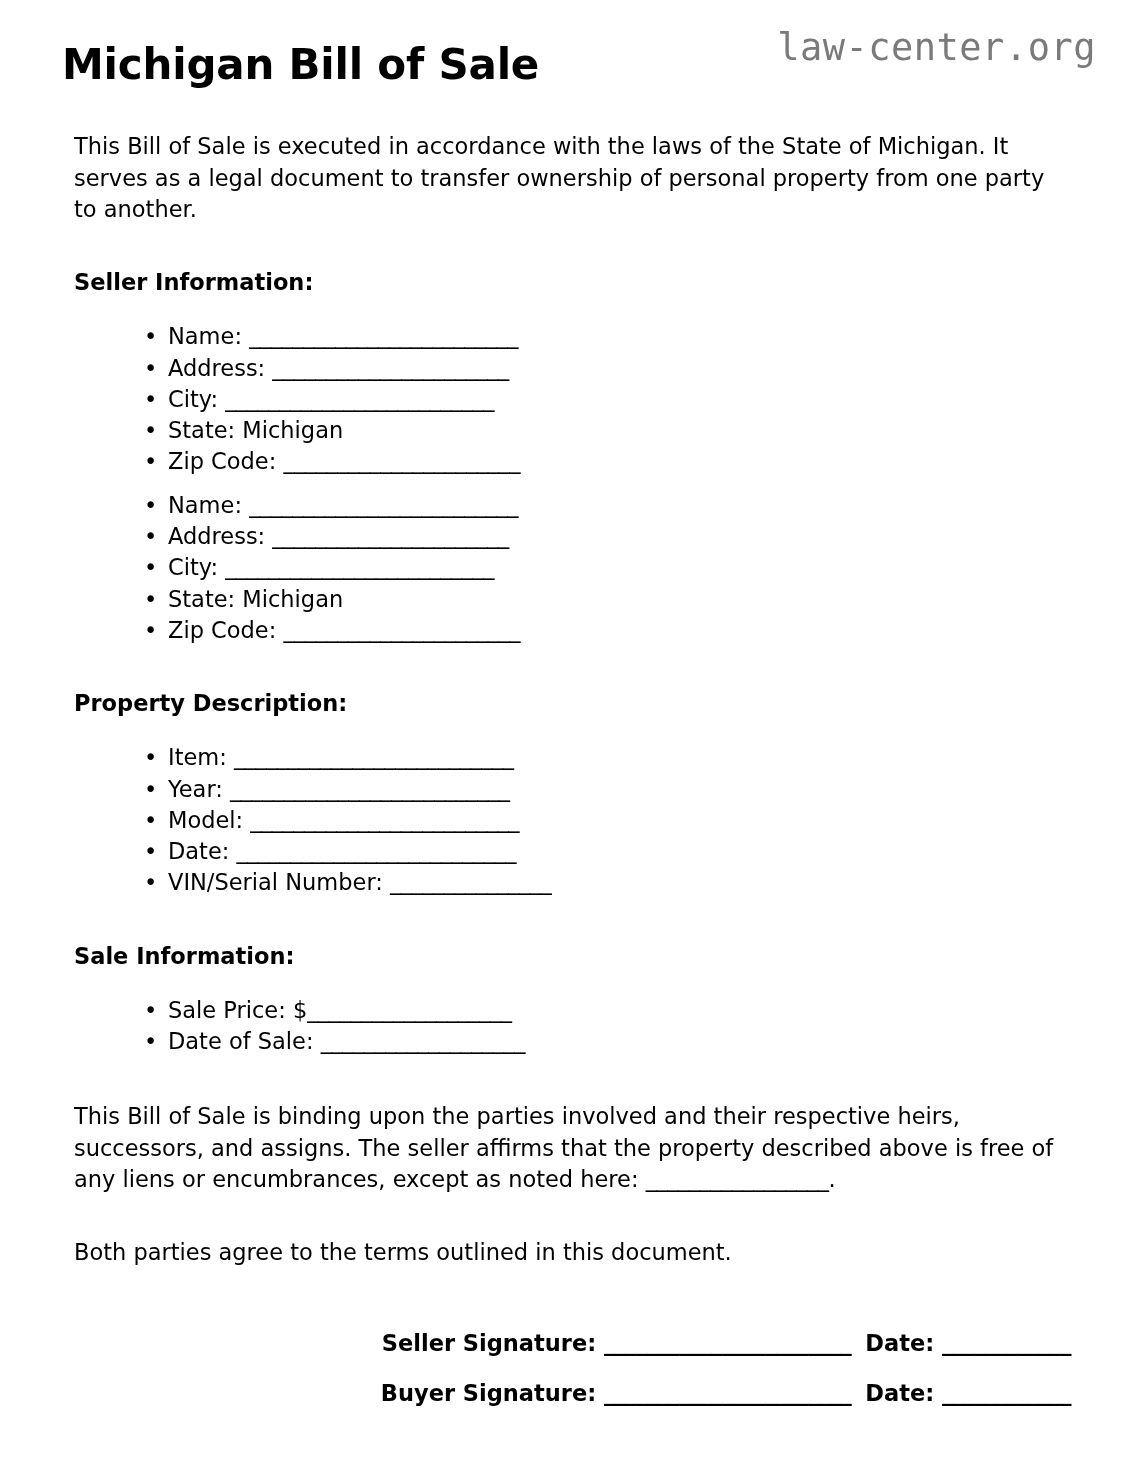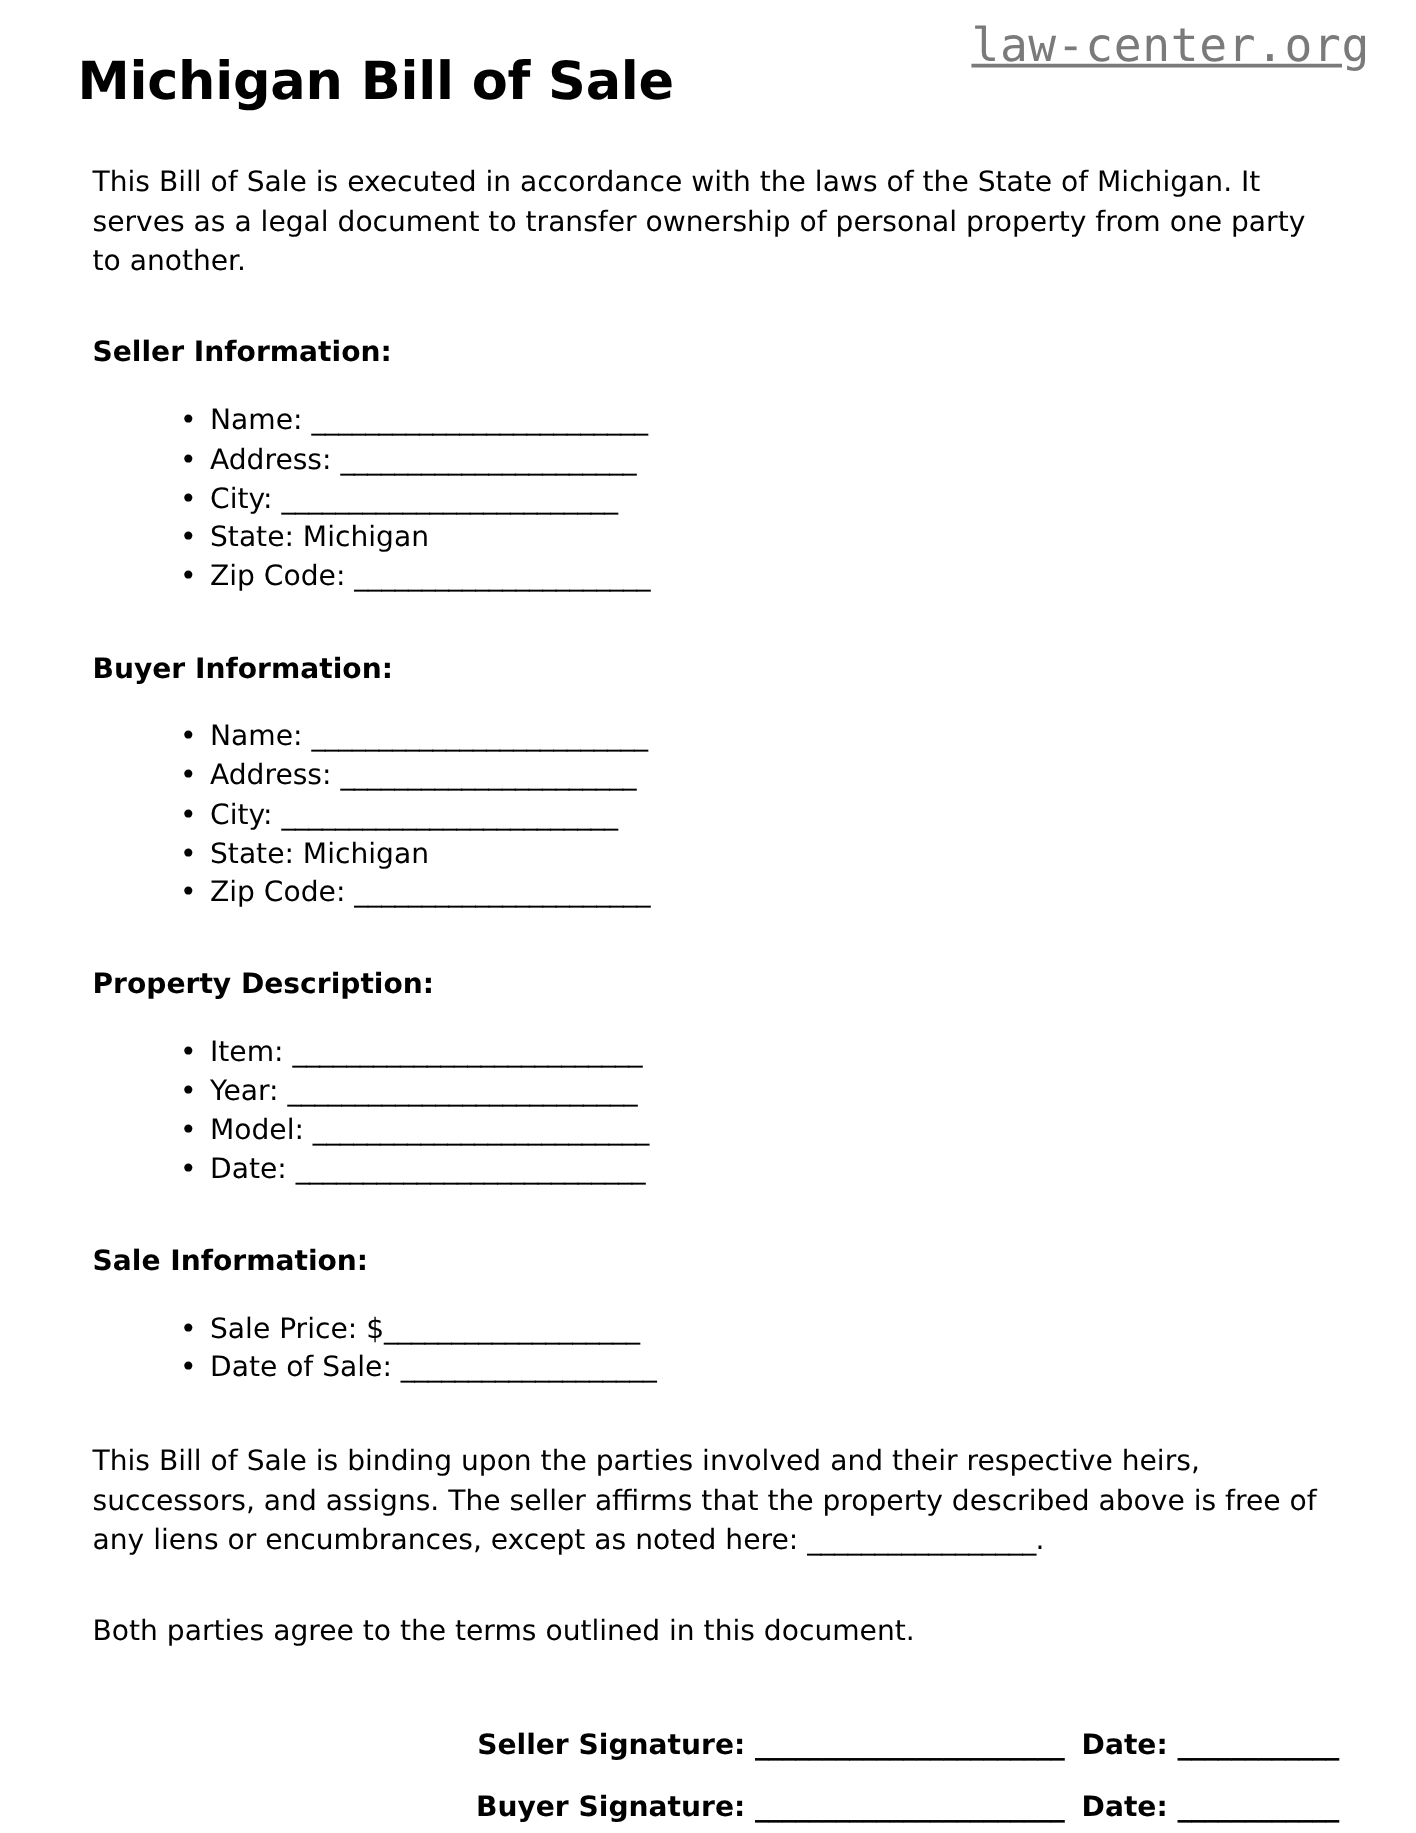--- a/index.html
+++ b/index.html
@@ -18,29 +18,28 @@
     position: relative;
     width: 1133px;
     height: 1466px;
     box-sizing: border-box;
     padding: 0 62px;
     background: #ffffff;
     overflow: hidden;
   }
   .watermark {
     position: absolute;
-    top: 18px;
+    top: 29px;
     right: 37px;
     font-family: "DejaVu Sans Mono", "Liberation Mono", monospace;
     font-size: 37px;
     letter-spacing: 0.5px;
     color: #7a7a7a;
     white-space: nowrap;
     line-height: 1;
-    text-decoration: underline;
   }
   h1.doc-title {
     margin: 0;
     padding-top: 42px;
     font-size: 42px;
     font-weight: bold;
     letter-spacing: -0.2px;
     line-height: 1.08;
   }
   p.para {
@@ -112,34 +111,34 @@
 
   <div id="sections-host">
       <h2 class="section">Seller Information:</h2>
       <ul class="fields">
         <li><span>Name:</span> <span class="blank">_________________________</span></li>
         <li><span>Address:</span> <span class="blank">______________________</span></li>
         <li><span>City:</span> <span class="blank">_________________________</span></li>
         <li><span>State:</span> <span>Michigan</span></li>
         <li><span>Zip Code:</span> <span class="blank">______________________</span></li>
       </ul>
-      <h2 class="section">Buyer Information:</h2>
       <ul class="fields">
         <li><span>Name:</span> <span class="blank">_________________________</span></li>
         <li><span>Address:</span> <span class="blank">______________________</span></li>
         <li><span>City:</span> <span class="blank">_________________________</span></li>
         <li><span>State:</span> <span>Michigan</span></li>
         <li><span>Zip Code:</span> <span class="blank">______________________</span></li>
       </ul>
       <h2 class="section">Property Description:</h2>
       <ul class="fields">
         <li><span>Item:</span> <span class="blank">__________________________</span></li>
         <li><span>Year:</span> <span class="blank">__________________________</span></li>
         <li><span>Model:</span> <span class="blank">_________________________</span></li>
         <li><span>Date:</span> <span class="blank">__________________________</span></li>
+        <li><span>VIN/Serial Number:</span> <span class="blank">_______________</span></li>
       </ul>
       <h2 class="section">Sale Information:</h2>
       <ul class="fields">
         <li><span>Sale Price: $</span><span class="blank">___________________</span></li>
         <li><span>Date of Sale:</span> <span class="blank">___________________</span></li>
       </ul>
     </div>
 
   <p class="para">
     <span>This Bill of Sale is binding upon the parties involved and their respective heirs, successors, and assigns. The seller affirms that the property described above is free of any liens or encumbrances, except as noted here: </span><span class="blank">_________________</span><span>.</span>

